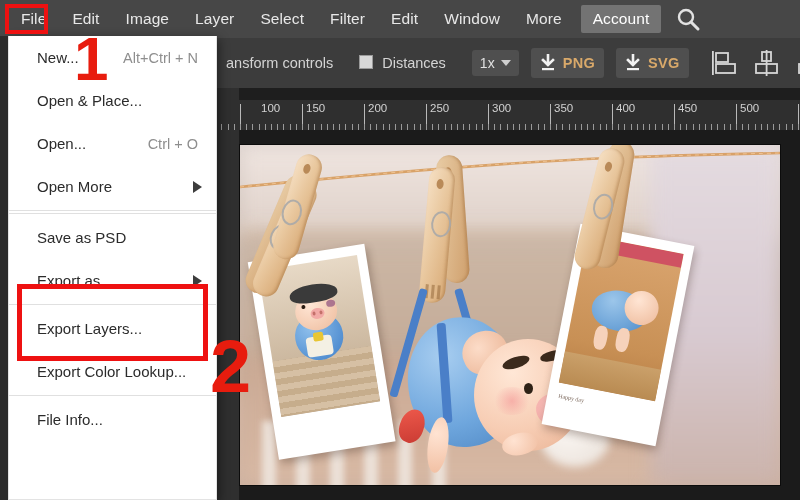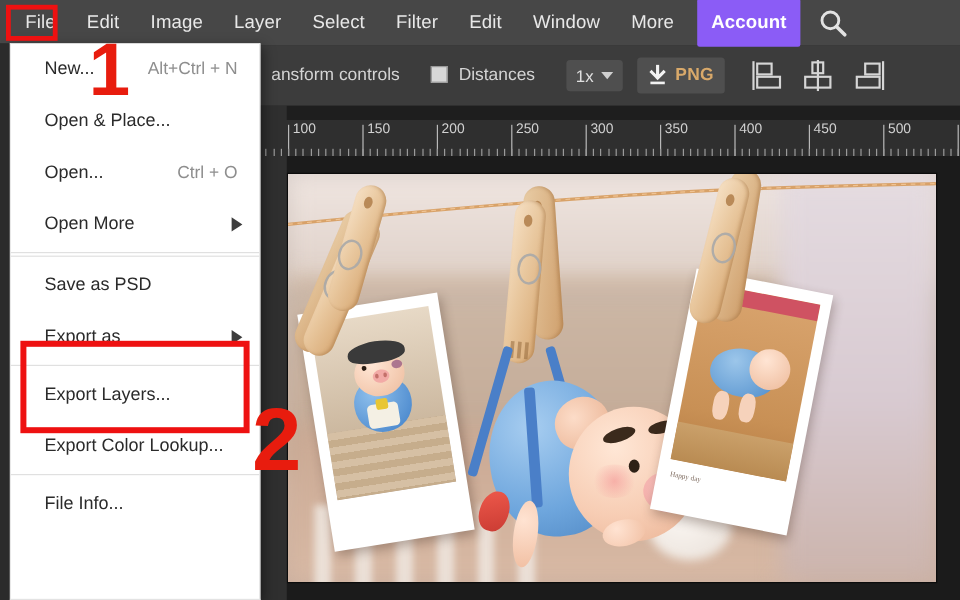--- a/index.html
+++ b/index.html
@@ -17,21 +17,21 @@
     position:absolute; left:0; top:0; width:800px; height:38px;
     background:#474747; display:flex; align-items:center;
     z-index:40;
   }
   .menubar-item {
     color:#e8e8e8; font-size:15.5px; padding:0 13px; height:38px;
     display:flex; align-items:center; white-space:nowrap; letter-spacing:.1px;
   }
   .menubar-item.first { margin-left:8px; }
   .menubar-item.account {
-    background:#8b5cf6; color:#ffffff; font-weight:bold; height:40px;
+    background:#737373; color:#ffffff; font-weight:normal; height:28px;
     border-radius:2px; padding:0 12px; margin-left:6px;
   }
   .search-ico { margin-left:14px; display:flex; align-items:center; }
 
   
   .hl-file {
     position:absolute; left:5px; top:4px; width:43px; height:30px;
     border:4px solid #ee1111; z-index:60; pointer-events:none;
   }
 
@@ -211,20 +211,27 @@
     </div>
 
     <div class="dlbtn">
       <svg width="16" height="18" viewBox="0 0 16 18">
         <path d="M8 1 L8 10 M8 11 L3 6 M8 11 L13 6" stroke="#f2f2f2" stroke-width="2.6" fill="none" stroke-linecap="square"></path>
         <rect x="2" y="14" width="12" height="2.2" fill="#f2f2f2"></rect>
       </svg>
       <span class="lbl">PNG</span>
     </div>
 
+    <div class="dlbtn">
+      <svg width="16" height="18" viewBox="0 0 16 18">
+        <path d="M8 1 L8 10 M8 11 L3 6 M8 11 L13 6" stroke="#f2f2f2" stroke-width="2.6" fill="none" stroke-linecap="square"></path>
+        <rect x="2" y="14" width="12" height="2.2" fill="#f2f2f2"></rect>
+      </svg>
+      <span class="lbl">SVG</span>
+    </div>
 
     <div class="alignbox" style="margin-left:22px;">
       <svg width="28" height="26" viewBox="0 0 28 26">
         <rect x="1" y="1" width="1.8" height="24" fill="#d6d6d6"></rect>
         <rect x="5" y="3" width="12" height="9" fill="none" stroke="#d6d6d6" stroke-width="1.8"></rect>
         <rect x="5" y="14" width="19" height="9" fill="none" stroke="#d6d6d6" stroke-width="1.8"></rect>
       </svg>
       <svg width="28" height="26" viewBox="0 0 28 26">
         <rect x="9" y="2" width="9" height="9" fill="none" stroke="#d6d6d6" stroke-width="1.8"></rect>
         <rect x="3" y="14" width="21" height="9" fill="none" stroke="#d6d6d6" stroke-width="1.8"></rect>
@@ -235,21 +242,21 @@
         <rect x="11" y="3" width="12" height="9" fill="none" stroke="#d6d6d6" stroke-width="1.8"></rect>
         <rect x="4" y="14" width="19" height="9" fill="none" stroke="#d6d6d6" stroke-width="1.8"></rect>
       </svg>
     </div>
   </div>
 
   <div class="ruler-v"></div>
 
   <div class="ruler-h" id="hruler">
       <div class="rtick maj" style="left: 23px;"></div>
-      <div class="rlabel" style="left: 27px;">100</div>
+      <div class="rlabel" style="left: 44px;">100</div>
       <div class="rtick maj" style="left: 85px;"></div>
       <div class="rlabel" style="left: 89px;">150</div>
       <div class="rtick maj" style="left: 147px;"></div>
       <div class="rlabel" style="left: 151px;">200</div>
       <div class="rtick maj" style="left: 209px;"></div>
       <div class="rlabel" style="left: 213px;">250</div>
       <div class="rtick maj" style="left: 271px;"></div>
       <div class="rlabel" style="left: 275px;">300</div>
       <div class="rtick maj" style="left: 333px;"></div>
       <div class="rlabel" style="left: 337px;">350</div>

